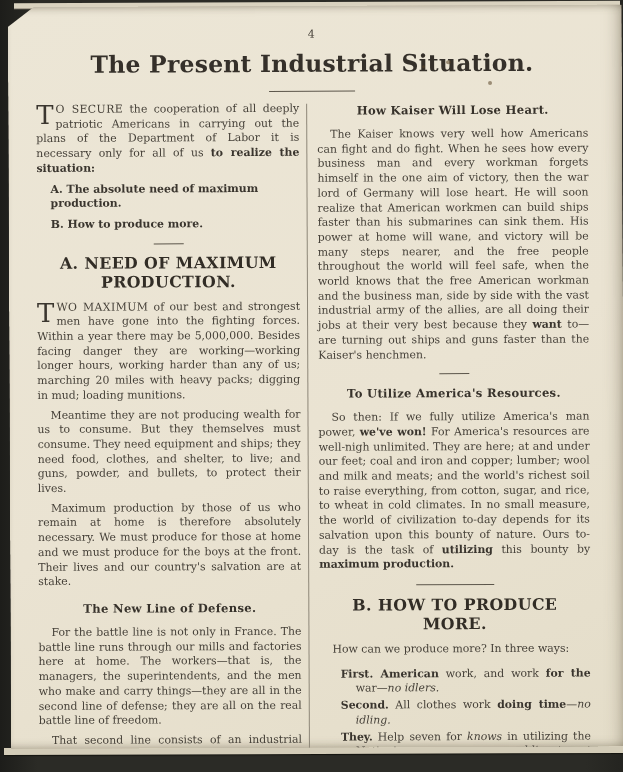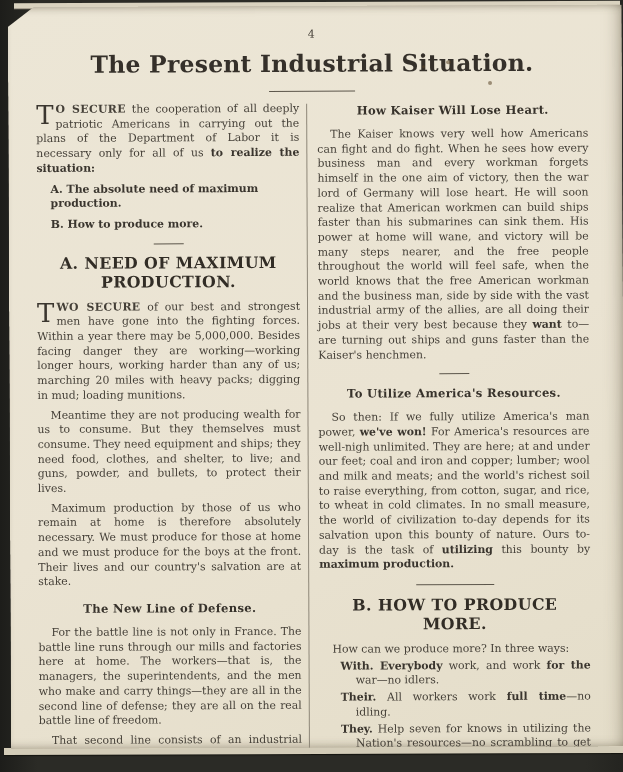--- a/index.html
+++ b/index.html
@@ -31,23 +31,23 @@
     color:#35302a;letter-spacing:.2px;}
   .title-rule{width:86px;border-top:1.4px solid #5c564b;margin:13px auto 10px auto;}
   .columns{display:flex;align-items:stretch;margin-top:2px;}
   .col-left{width:263px;}
   .v-divider{width:1px;background:#8d8678;margin:2px 10px 6px 7px;}
   .col-right{flex:1;}
   .bodytext, p.bt{font-size:10.9px;line-height:14.7px;text-align:justify;
     margin:0 0 5px 0;color:#443f37;}
   p.bt.ind{text-indent:13px;}
   .dropcap{float:left;font-size:26px;line-height:23px;padding:1px 2px 0 0;color:#3b362f;}
-  .caps{letter-spacing:.4px;font-weight:bold;}
+  .caps{letter-spacing:.4px;}
   .b{font-weight:bold;color:#3a352e;}
-  .i{}
+  .i{font-style:italic;}
   .list-item{font-weight:bold;font-size:10.9px;line-height:14.7px;
     margin:6px 0 0 14px;color:#3a352e;}
   .rule-s{width:30px;border-top:1.2px solid #5c564b;margin:11px auto 9px auto;}
   .rule-m{width:78px;border-top:1.2px solid #5c564b;margin:12px auto 10px auto;}
   .heading-major{font-size:15.8px;font-weight:bold;text-align:center;
     color:#322d26;margin:4px 0 9px 0;letter-spacing:.4px;}
   .subhead{font-size:11.6px;font-weight:bold;text-align:center;
     color:#37322b;margin:12px 0 10px 0;letter-spacing:.3px;}
   .subhead.first{margin-top:2px;}
   .way{font-size:10.9px;line-height:14.7px;text-align:justify;
@@ -77,21 +77,21 @@
           <p class="bt">
             <span class="dropcap">T</span><span class="caps">O SECURE</span><span> the cooperation of all deeply patriotic Americans in carrying out the plans of the Department of Labor it is necessary only for all of us </span><span class="b">to realize the situation:</span>
           </p>
           <div class="list-item">A. The absolute need of maximum production.</div>
           <div class="list-item">B. How to produce more.</div>
 
           <div class="rule-s"></div>
           <div class="heading-major">A. NEED OF MAXIMUM PRODUCTION.</div>
 
           <p class="bt">
-            <span class="dropcap">T</span><span class="caps">WO SECURE</span><span> of our best and strongest men have gone into the fighting forces. Within a year there may be 5,000,000. Besides facing danger they are working—working longer hours, working harder than any of us; marching 20 miles with heavy packs; digging in mud; loading munitions.</span>
+            <span class="dropcap">T</span><span class="caps">WO MAXIMUM</span><span> of our best and strongest men have gone into the fighting forces. Within a year there may be 5,000,000. Besides facing danger they are working—working longer hours, working harder than any of us; marching 20 miles with heavy packs; digging in mud; loading munitions.</span>
           </p>
           <p class="bt ind">Meantime they are not producing wealth for us to consume. But they themselves must consume. They need equipment and ships; they need food, clothes, and shelter, to live; and guns, powder, and bullets, to protect their lives.</p>
           <p class="bt ind">Maximum production by those of us who remain at home is therefore absolutely necessary. We must produce for those at home and we must produce for the boys at the front. Their lives and our country's salvation are at stake.</p>
 
           <div class="subhead">The New Line of Defense.</div>
           <p class="bt ind">For the battle line is not only in France. The battle line runs through our mills and factories here at home. The workers—that is, the managers, the superintendents, and the men who make and carry things—they are all in the second line of defense; they are all on the real battle line of freedom.</p>
           <p class="bt ind">That second line consists of an industrial army five to seven times as great as the military forces. We, back in the second line, are not privileged to go to France; so we will do our duty to the utmost here. How? With one goal in view—production—the greatest possible production.</p>
 
         </div>
 
@@ -105,27 +105,27 @@
 
           <div class="rule-s"></div>
           <div class="subhead">To Utilize America's Resources.</div>
           <p class="bt ind">
             <span>So then: If we fully utilize America's man power, </span><span class="b">we've won!</span><span> For America's resources are well-nigh unlimited. They are here; at and under our feet; coal and iron and copper; lumber; wool and milk and meats; and the world's richest soil to raise everything, from cotton, sugar, and rice, to wheat in cold climates. In no small measure, the world of civilization to-day depends for its salvation upon this bounty of nature. Ours to-day is the task of </span><span class="b">utilizing</span><span> this bounty by </span><span class="b">maximum production.</span>
           </p>
 
           <div class="rule-m"></div>
           <div class="heading-major">B. HOW TO PRODUCE MORE.</div>
 
-          <p class="bt ind" style="margin-bottom:2px;">How can we produce more? In three ways:</p>
+          <p class="bt ind" style="margin-bottom:10px;">How can we produce more? In three ways:</p>
 
           <div class="way">
-            <span class="b">With. Everybody</span><span> work, and work </span><span class="i"></span><span class="b">for the</span><span> war—</span><span class="i">no idlers.</span>
+            <span class="b">First. American</span><span> work, and work </span><span class="i"></span><span class="b">for the</span><span> war—</span><span class="i">no idlers.</span>
           </div>
           <div class="way">
-            <span class="b">Their.</span><span> All workers work </span><span class="i"></span><span class="b">full time</span><span>—</span><span class="i">no idling.</span>
+            <span class="b">Second.</span><span> All clothes work </span><span class="i"></span><span class="b">doing time</span><span>—</span><span class="i">no idling.</span>
           </div>
           <div class="way">
             <span class="b">They.</span><span> Help seven for </span><span class="i">knows</span><span class="b"></span><span> in utilizing the Nation's resources—</span><span class="i">no scrambling to get help.</span>
           </div>
 
         </div>
 
       </div>
     </div>
   </div>

